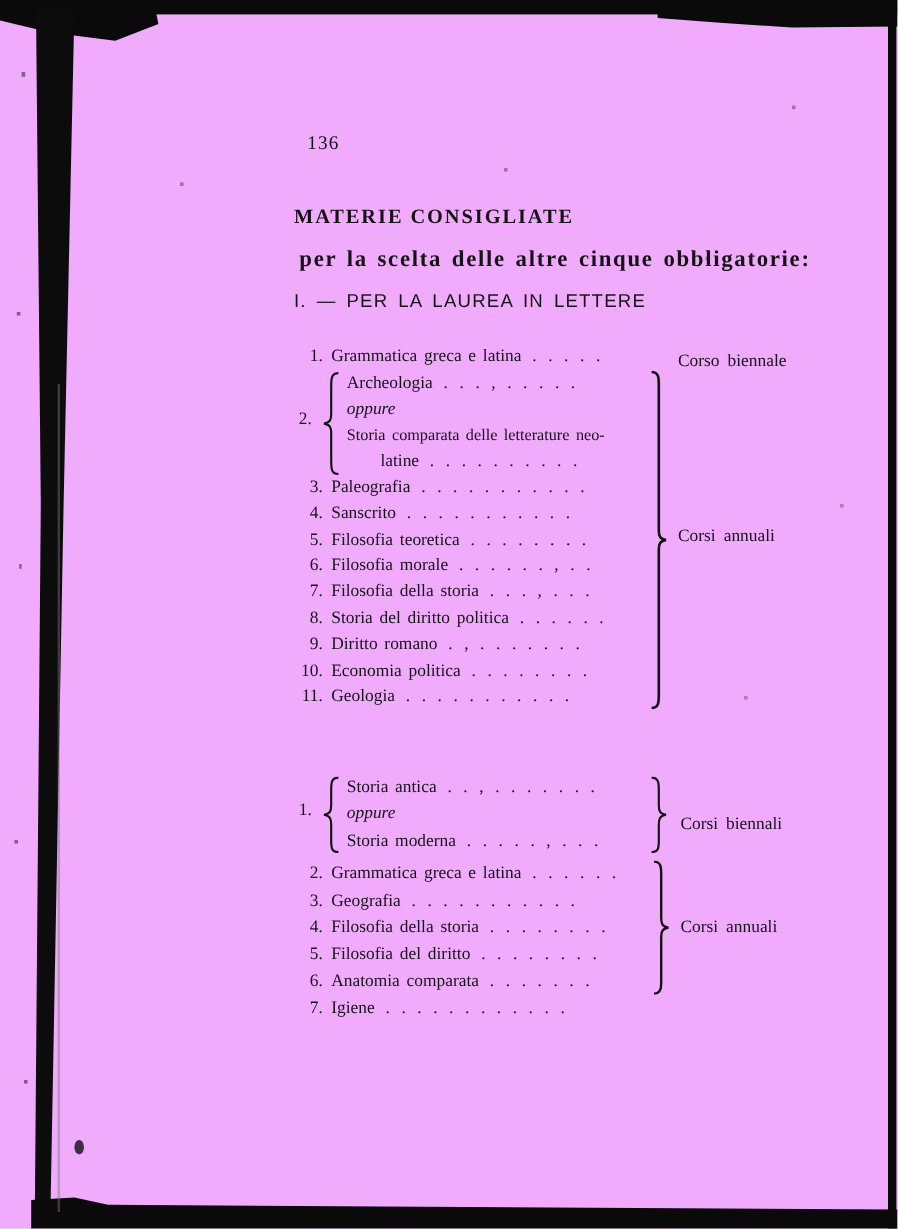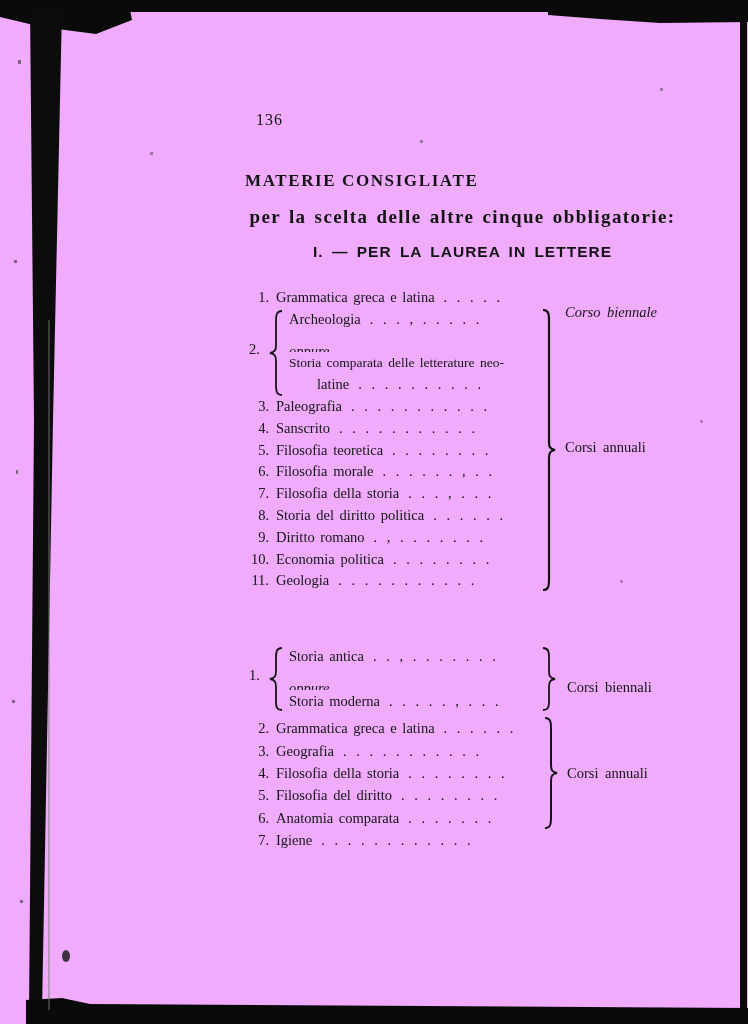--- a/index.html
+++ b/index.html
@@ -20,21 +20,21 @@
     position:absolute; left:245px; top:171px; width:435px;
     font-size:17px; font-weight:bold; letter-spacing:1.6px;
   }
   .doc-subtitle {
     position:absolute; left:235px; top:206px; width:455px;
     text-align:center; font-size:19px; font-weight:bold;
     letter-spacing:1.4px; word-spacing:2px;
   }
   .sec-heading {
     position:absolute; left:245px; top:243px; width:435px;
-    text-align:center; font-size:15.5px; font-weight:bold;
+    text-align:left; font-size:15.5px; font-weight:normal;
     font-family:"Liberation Sans","DejaVu Sans",sans-serif;
     letter-spacing:1px; word-spacing:3px;
   }
   .sec-heading.second { top:604px; }
 
   .list { position:absolute; left:243px; width:302px; }
   .list1 { top:287px; }
   .list2 { top:645px; }
 
   .row {
@@ -42,21 +42,21 @@
     height:21.8px; line-height:21.8px; font-size:14.5px;
     overflow:hidden; white-space:nowrap;
   }
   .list2 .row { height:22.4px; line-height:22.4px; }
   .list2 .row.first-after-group { margin-top:5px; }
   .num { width:26px; flex:none; text-align:right; }
   .lbl { margin-left:7px; word-spacing:2px; }
   .ldr { margin-left:9px; letter-spacing:3px; flex:none; }
   .grp .lbl { margin-left:20px; }
   .grp-indent .lbl { margin-left:48px; }
-  .italic { font-style:italic;margin-top:10px; }
+  .italic { font-style:italic; }
   .small { font-size:13.5px; }
 
   .abs { position:absolute; white-space:nowrap; font-size:14.5px; }
   .note { word-spacing:3px; }
   .brace { position:absolute; }
   .brace svg { display:block; }
 </style>
 </head>
 <body>
 
@@ -173,21 +173,21 @@
           <path d="M13,1 C7,1 7,6 7,12 L7,35 C7,40 6,42 1,43 C6,44 7,46 7,51 L7,74 C7,80 7,85 13,85" fill="none" stroke="#141414" stroke-width="1.8"></path>
         </svg>
       </div>
 
       <div class="brace" style="left:297px; top:22px;">
         <svg width="18" height="282" viewBox="0 0 18 282">
           <path d="M3,1 C9,1 9,6 9,12 L9,133 C9,138 10,140 15,141 C10,142 9,144 9,149 L9,270 C9,276 9,281 3,281" fill="none" stroke="#141414" stroke-width="2.2"></path>
         </svg>
       </div>
 
-      <div class="abs note" style="left:322px; top:17px;font-style:italic;">Corso biennale</div>
+      <div class="abs note" style="left:322px; top:6px;">Corso biennale</div>
       <div class="abs note" style="left:322px; top:152px;">Corsi annuali</div>
     </div>
 
 
     <div class="list list2">
 
       <div class="row grp">
         <span class="num"></span>
         <span class="lbl">Storia antica</span>
         <span class="ldr">. . , . . . . . . .</span>

